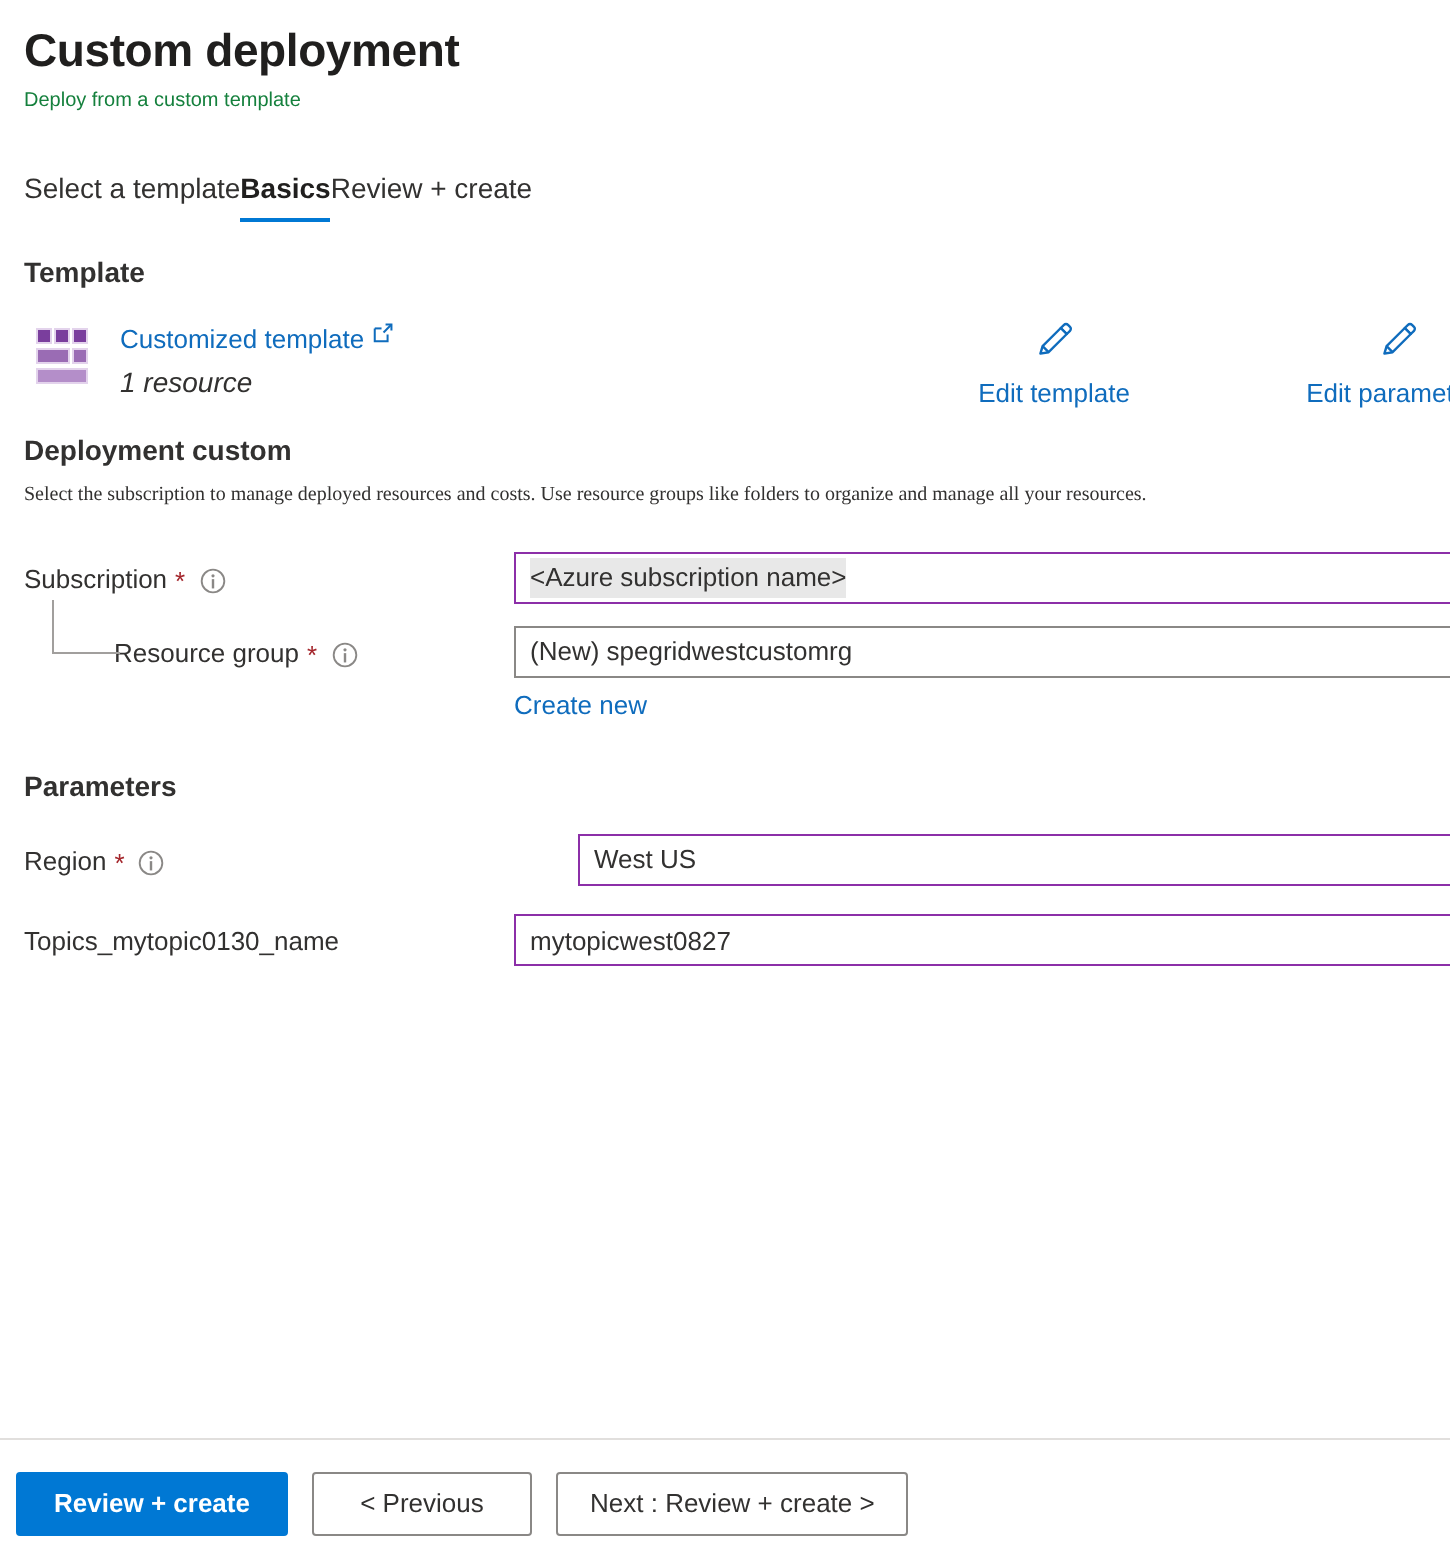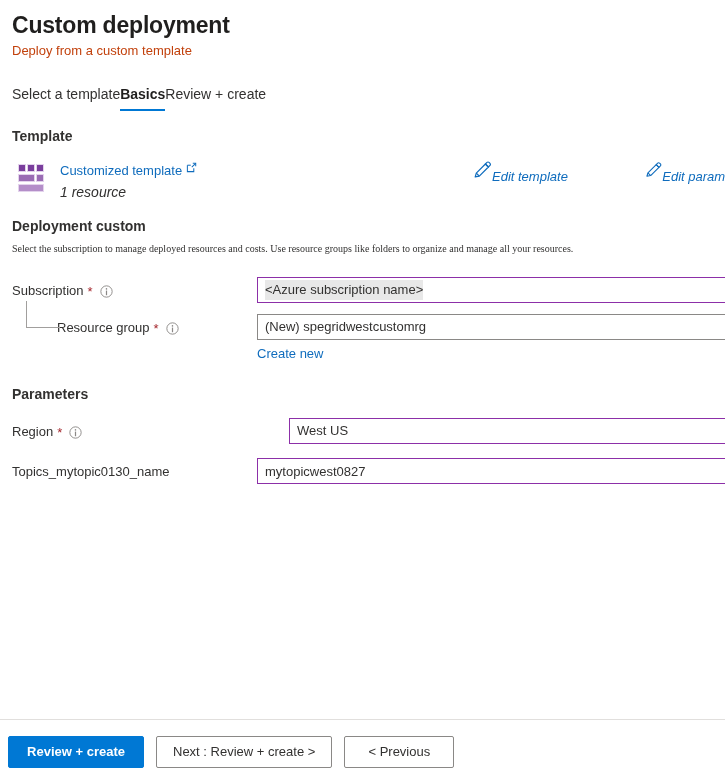--- a/index.html
+++ b/index.html
@@ -22,22 +22,22 @@
   .page-header { padding: 10px 0 0 12px; }
   .page-title {
     font-size: 23px;
     font-weight: 600;
     color: #201f1e;
     letter-spacing: -0.2px;
     line-height: 30px;
     margin: 0;
   }
   .page-subtitle {
-    font-size: 13px;
-    color: #c2410c;
+    font-size: 10px;
+    color: #15803d;
     margin-top: 3px;
     line-height: 16px;
   }
 
   
   .tabs {
     display: flex;
     align-items: flex-end;
     margin-top: 26px;
     padding-left: 12px;
@@ -118,26 +118,25 @@
 
   .edit-actions {
     position: absolute;
     left: 460px;
     top: 0;
     display: flex;
     gap: 62px;
   }
   .edit-action {
     display: flex;
-    flex-direction: row;
-    align-items: flex-start;
+    flex-direction: column;
+    align-items: center;
     cursor: pointer;
     text-decoration: none;
     width: 110px;
-    font-style: italic;
   }
   .pencil-icon { width: 20px; height: 20px; display: block; }
   .edit-label {
     font-size: 13px;
     color: #0f6cbd;
     margin-top: 8px;
     line-height: 18px;
     white-space: nowrap;
   }
 
@@ -398,15 +397,15 @@
     </div>
     <div class="field-control">
       <input class="textbox focused" type="text" value="mytopicwest0827" style="">
     </div>
   </div>
 
 </div>
 
 <div class="footer">
   <button class="btn btn-primary">Review + create</button>
+  <button class="btn btn-secondary">&lt; Previous</button>
   <button class="btn btn-secondary wide">Next : Review + create &gt;</button>
-  <button class="btn btn-secondary">&lt; Previous</button>
 </div>
 
 </body></html>

